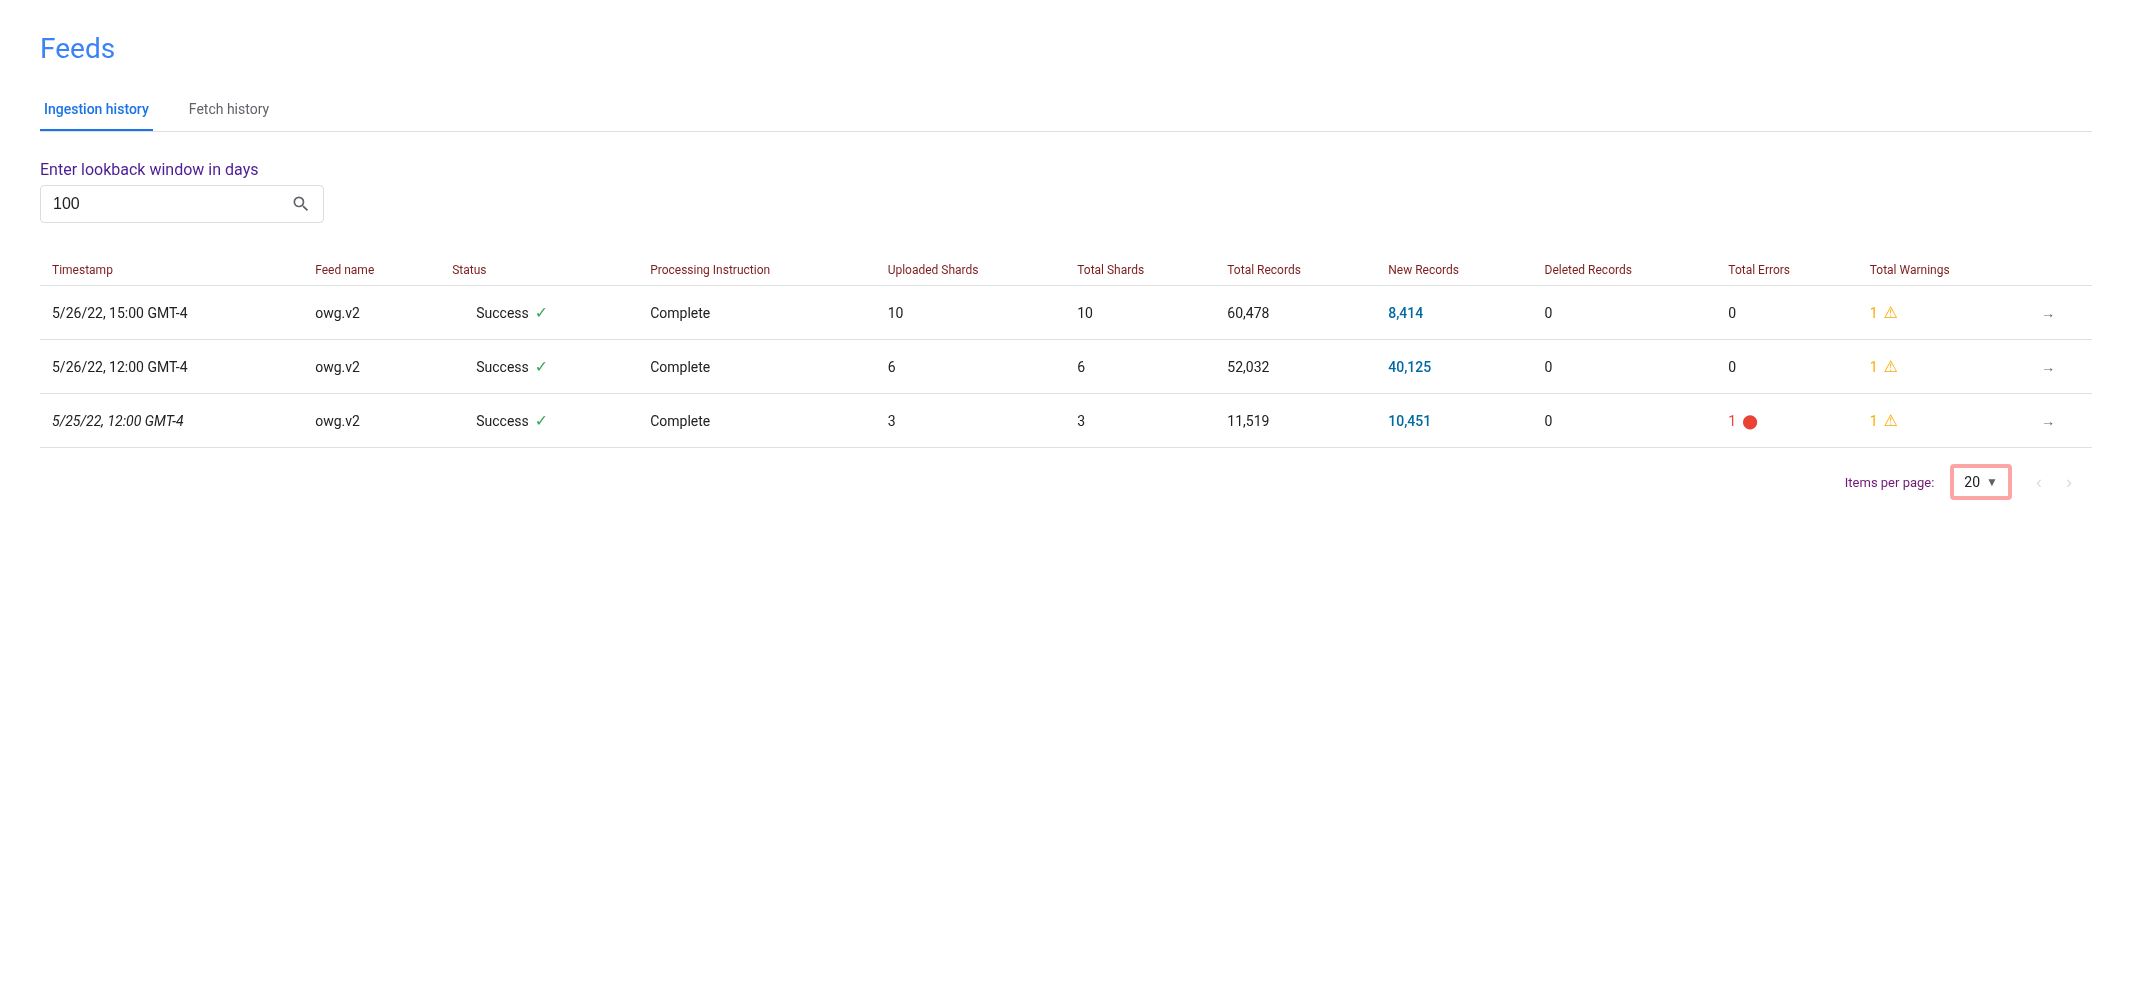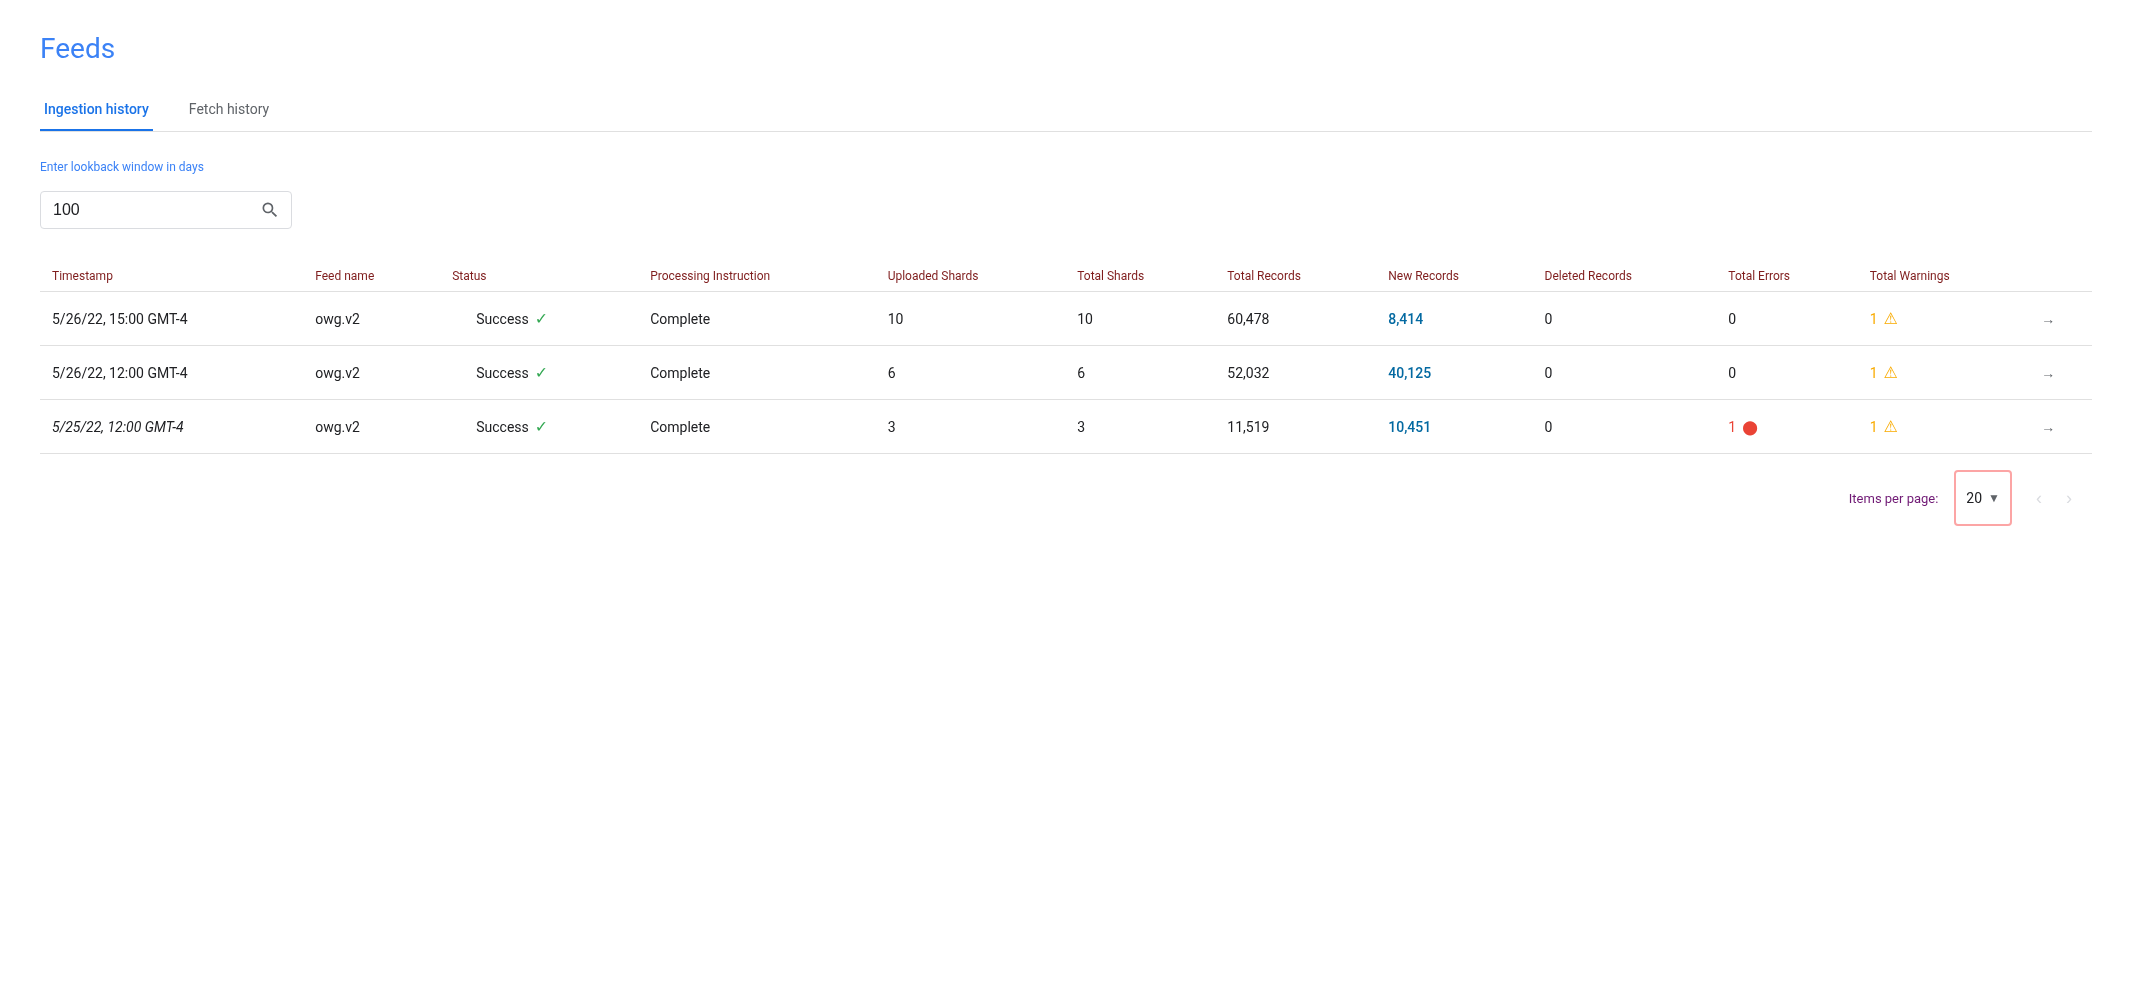--- a/index.html
+++ b/index.html
@@ -35,30 +35,30 @@
     }
     .tab.active {
       color: #1a73e8;
       border-bottom: 2px solid #1a73e8;
       font-weight: 500;
     }
     .lookback-section {
       margin-bottom: 32px;
     }
     .lookback-label {
-      font-size: 12px;
-      color: #3b82f6;
-      margin-bottom: 17px;
+      font-size: 16px;
+      color: #4c1d95;
+      margin-bottom: 6px;
     }
     .lookback-input-wrap {
       display: flex;
       align-items: center;
       border: 1px solid #dadce0;
       border-radius: 4px;
-      width: 252px;
+      width: 284px;
       padding: 8px 12px;
     }
     .lookback-input {
       flex: 1;
       border: none;
       outline: none;
       font-size: 16px;
       color: #202124;
       background: transparent;
     }
@@ -141,23 +141,23 @@
       padding: 16px 12px;
       gap: 16px;
     }
     .items-per-page-label {
       font-size: 13px;
       color: #701a75;
     }
     .items-per-page-select-wrap {
       display: flex;
       align-items: center;
-      border: 2px solid #fca5a5;
+      border: 4px solid #fca5a5;
       border-radius: 4px;
-      padding: 18px 10px;
+      padding: 6px 10px;
       gap: 6px;
       background: #fff;
     }
     .items-per-page-value {
       font-size: 14px;
       color: #202124;
     }
     .dropdown-arrow {
       color: #5f6368;
       font-size: 12px;

